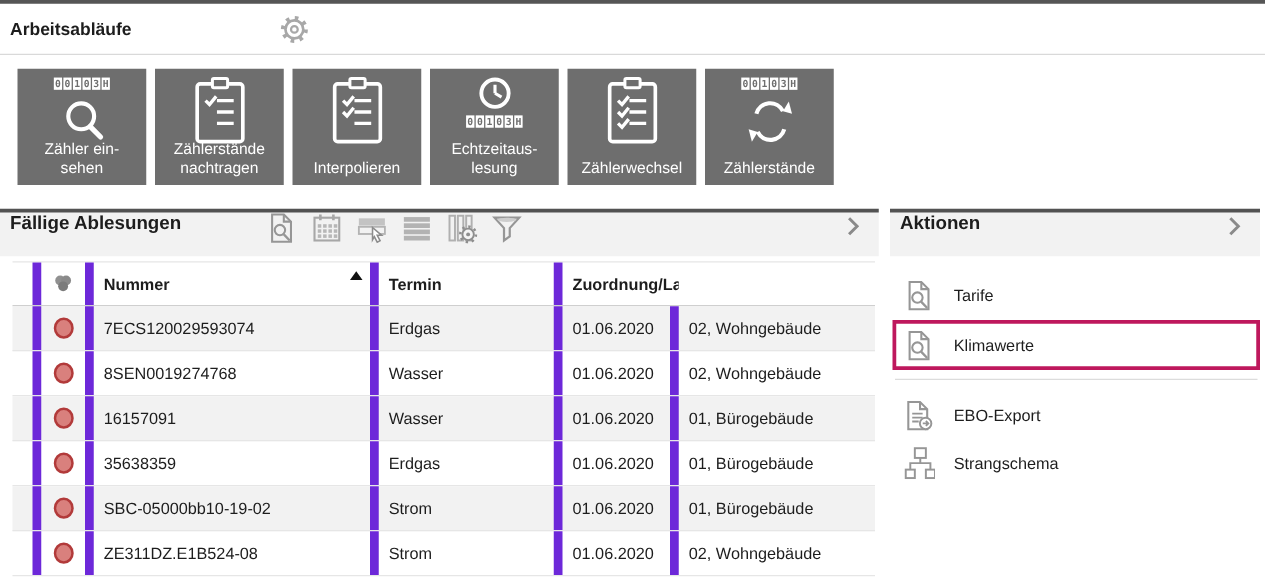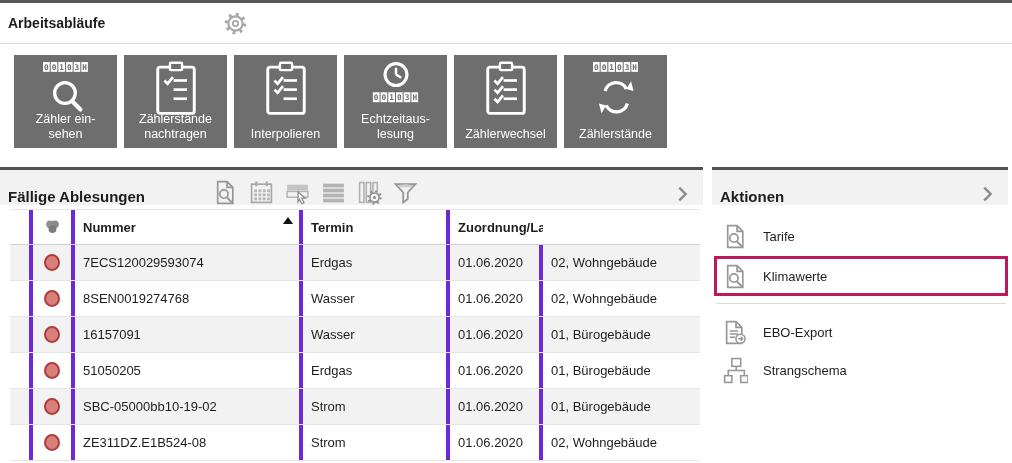--- a/index.html
+++ b/index.html
@@ -26,37 +26,37 @@
     position:absolute; bottom:6px; left:2px; right:2px; text-align:center;
     color:#ffffff; font-size:12.5px; line-height:1.2;
   }
   .tile-label span { display:block; }
   
   .main { display:flex; margin-top:19px; }
   .table-panel { width:703px; }
   .actions-panel { width:296px; margin-left:9px; }
   .panel-header {
     height:38px; background:#f2f2f2; border-top:3px solid #525252;
-    display:flex; align-items:flex-end; padding:0 10px 0 8px;
+    display:flex; align-items:flex-start; padding:0 10px 0 8px;
   }
   .panel-title { font-size:15px; font-weight:bold; margin:0; }
   .toolbar { display:flex; gap:11px; margin-left:68px; align-items:center; }
   .tb-icon { display:flex; align-items:center; cursor:pointer; }
   .chevron { margin-left:auto; display:flex; align-items:center; cursor:pointer; }
   
   .grid { margin:4px 0 0 10px; width:690px; font-size:13px; }
   .grid-header, .grid-row {
     display:grid; grid-template-columns:23px 42px 228px 147px 93px 157px; height:36px;
   }
   .grid-header { border-top:1px solid #e6e6e6; border-bottom:1px solid #cfcfcf; font-weight:bold; }
   .grid-row { border-bottom:1px solid #e6e6e6; cursor:pointer; }
   #grid-body .grid-row:nth-child(odd) { background:#f2f2f2; }
   .cell {
     display:flex; align-items:center; padding-left:8px; overflow:hidden;
-    white-space:nowrap; border-right:4px solid #6d28d9;
+    white-space:nowrap; border-right:7px solid #6d28d9;
   }
   .cell:last-child { border-right:none; }
   .cell.status { justify-content:center; padding-left:0; }
   .cell.nummer-h { justify-content:space-between; padding-right:6px; }
   .sort-asc {
     width:0; height:0; border-left:5px solid transparent; border-right:5px solid transparent;
     border-bottom:7px solid #111; margin-top:-14px;
   }
   .dot {
     width:16px; height:17px; border-radius:50%;
@@ -335,21 +335,21 @@
               <div class="cell">16157091</div>
               <div class="cell">Wasser</div>
               <div class="cell">01.06.2020</div>
               <div class="cell">01, Bürogebäude</div>
             </div>
             <div class="grid-row">
               <div class="cell"></div>
               <div class="cell status">
                 <span class="dot"></span>
               </div>
-              <div class="cell">51050205</div>
+              <div class="cell">35638359</div>
               <div class="cell">Erdgas</div>
               <div class="cell">01.06.2020</div>
               <div class="cell">01, Bürogebäude</div>
             </div>
             <div class="grid-row">
               <div class="cell"></div>
               <div class="cell status">
                 <span class="dot"></span>
               </div>
               <div class="cell">SBC-05000bb10-19-02</div>

